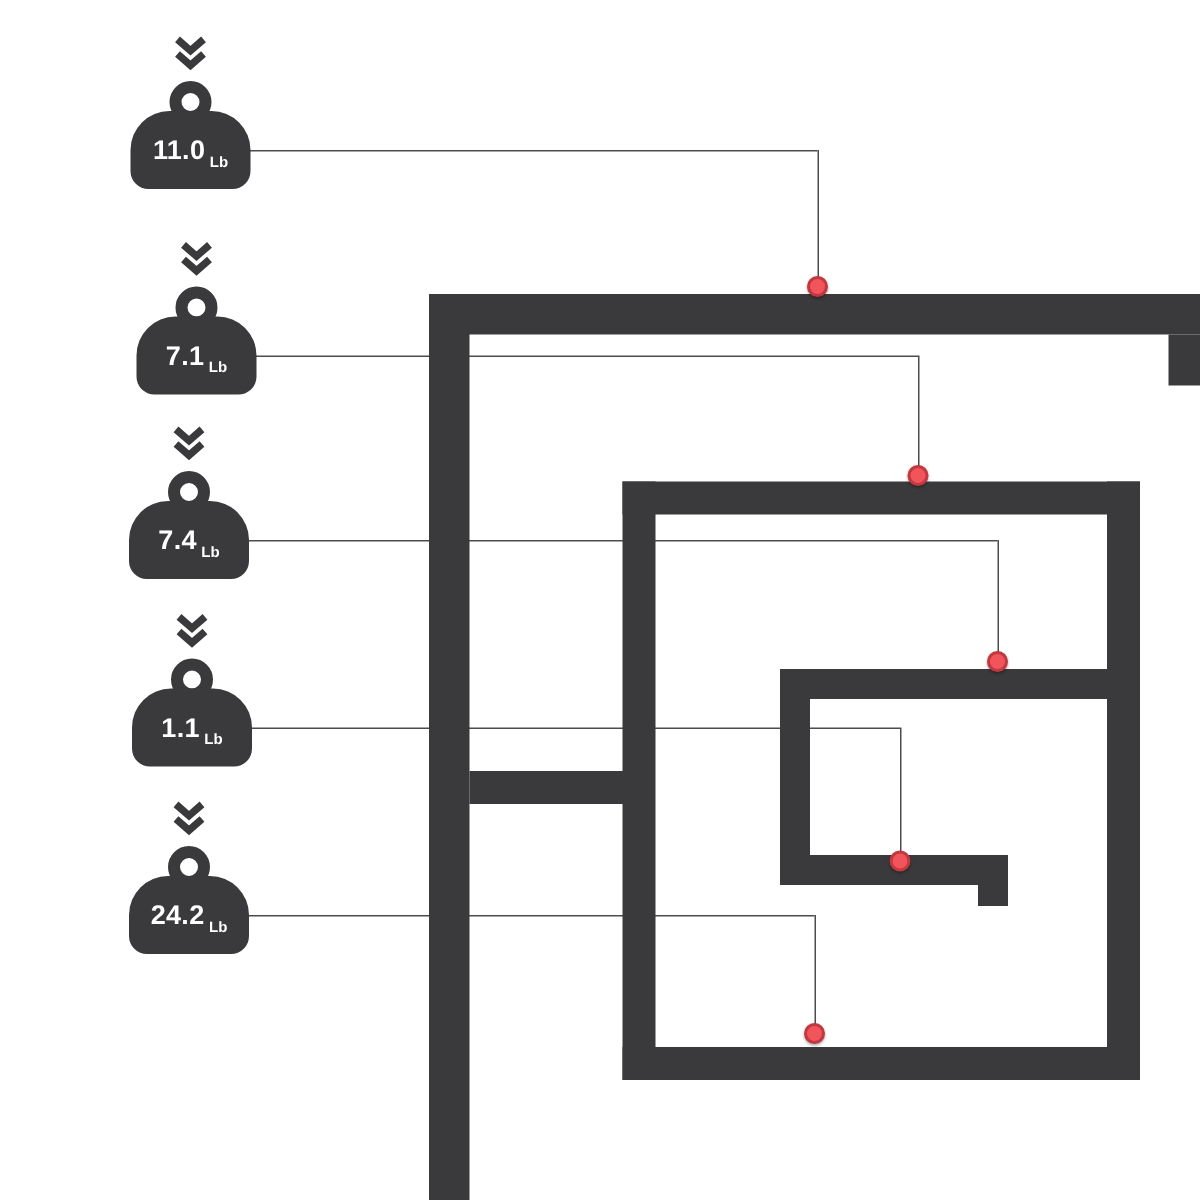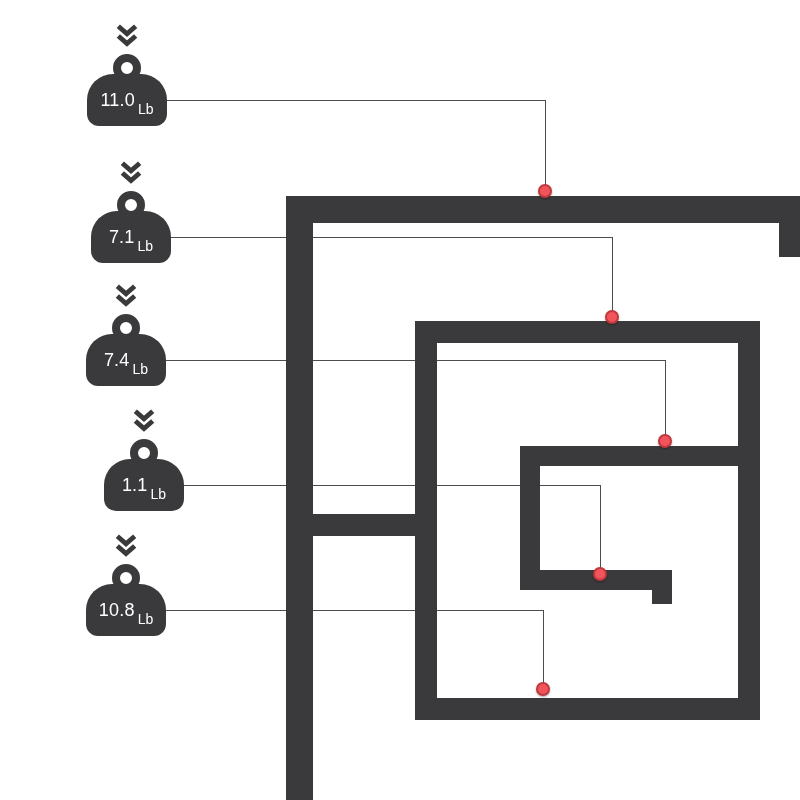--- a/index.html
+++ b/index.html
@@ -28,22 +28,22 @@
     width:12px; height:12px; border:8px solid var(--color-shelf,#3a3a3c);
     border-radius:50%; margin-top:6px; background:transparent;
   }
   .wbody {
     width:80px; height:52px; margin-top:-8px;
     background:var(--color-shelf,#3a3a3c);
     border-radius:26px 26px 12px 12px;
     display:flex; align-items:center; justify-content:center; gap:3px;
     color:var(--color-label_text,#ffffff); position:relative; z-index:4;
   }
-  .wval  { font-size:18px; font-weight:normal; letter-spacing:.2px; }
-  .wunit { font-size:14px; font-weight:normal; margin-top:17px; }
+  .wval  { font-size:18px; font-weight:bold; letter-spacing:.2px; }
+  .wunit { font-size:10px; font-weight:bold; margin-top:17px; }
 </style>
 </head>
 <body>
 
 <div class="stage">
 
   <div class="hline" style="left:150px; top:100px; width:395px;"></div>
   <div class="vline" style="left:545px; top:100px; height:91px;"></div>
   <div class="hline" style="left:150px; top:237px; width:462px;"></div>
   <div class="vline" style="left:612px; top:237px; height:80px;"></div>
@@ -102,37 +102,37 @@
       <path d="M4 2 L12 9 L20 2" fill="none" stroke="currentColor" stroke-width="4.5"></path>
       <path d="M4 11 L12 18 L20 11" fill="none" stroke="currentColor" stroke-width="4.5"></path>
     </svg>
     <div class="ring"></div>
     <div class="wbody">
       <span class="wval">7.4</span>
       <span class="wunit">Lb</span>
     </div>
   </div>
 
-  <div class="weight" style="left:98px; top:409px;">
+  <div class="weight" style="left:82px; top:409px;">
     <svg class="chevrons" width="26" height="24" viewBox="0 0 24 22">
       <path d="M4 2 L12 9 L20 2" fill="none" stroke="currentColor" stroke-width="4.5"></path>
       <path d="M4 11 L12 18 L20 11" fill="none" stroke="currentColor" stroke-width="4.5"></path>
     </svg>
     <div class="ring"></div>
     <div class="wbody">
       <span class="wval">1.1</span>
       <span class="wunit">Lb</span>
     </div>
   </div>
 
   <div class="weight" style="left:80px; top:534px;">
     <svg class="chevrons" width="26" height="24" viewBox="0 0 24 22">
       <path d="M4 2 L12 9 L20 2" fill="none" stroke="currentColor" stroke-width="4.5"></path>
       <path d="M4 11 L12 18 L20 11" fill="none" stroke="currentColor" stroke-width="4.5"></path>
     </svg>
     <div class="ring"></div>
     <div class="wbody">
-      <span class="wval">10.8</span>
+      <span class="wval">24.2</span>
       <span class="wunit">Lb</span>
     </div>
   </div>
 
 </div>
 
 </body></html>

